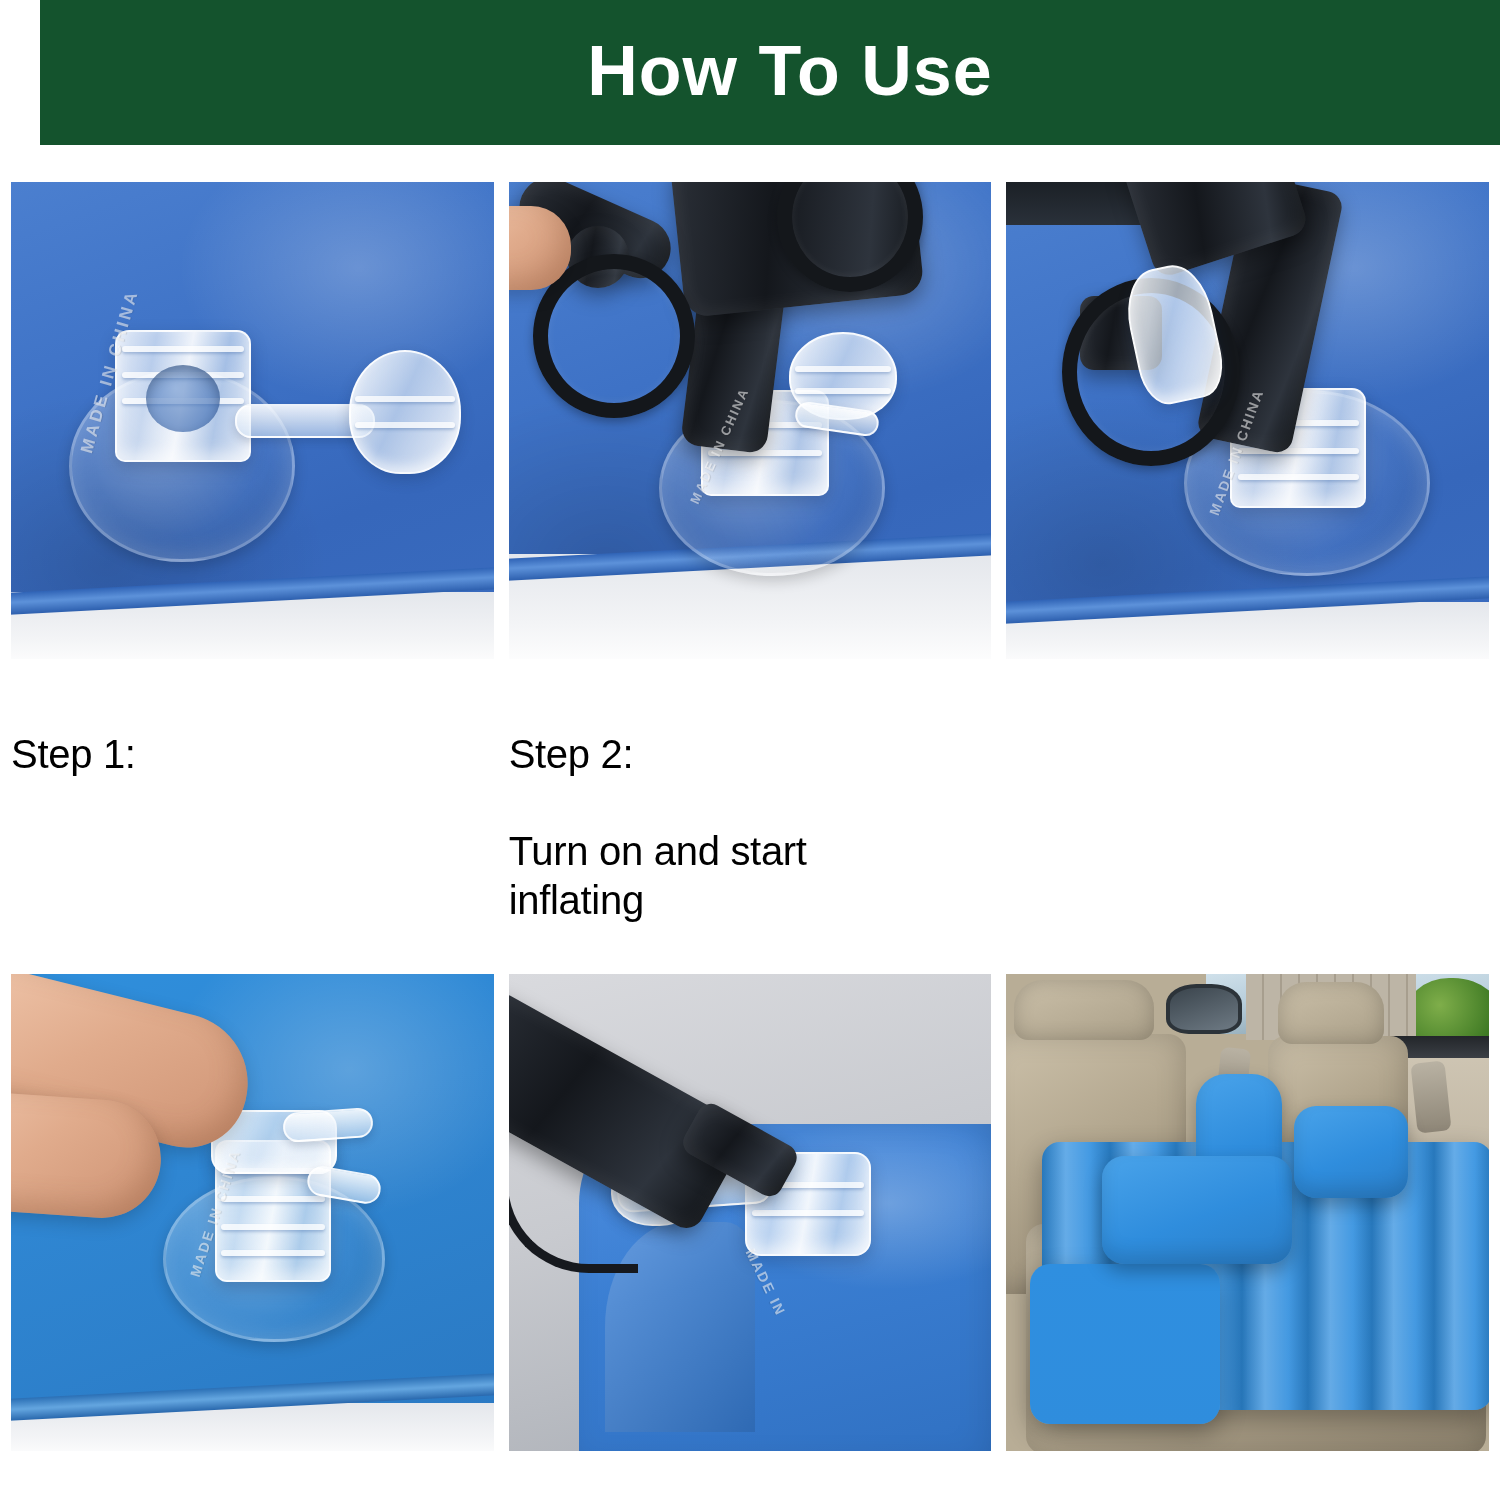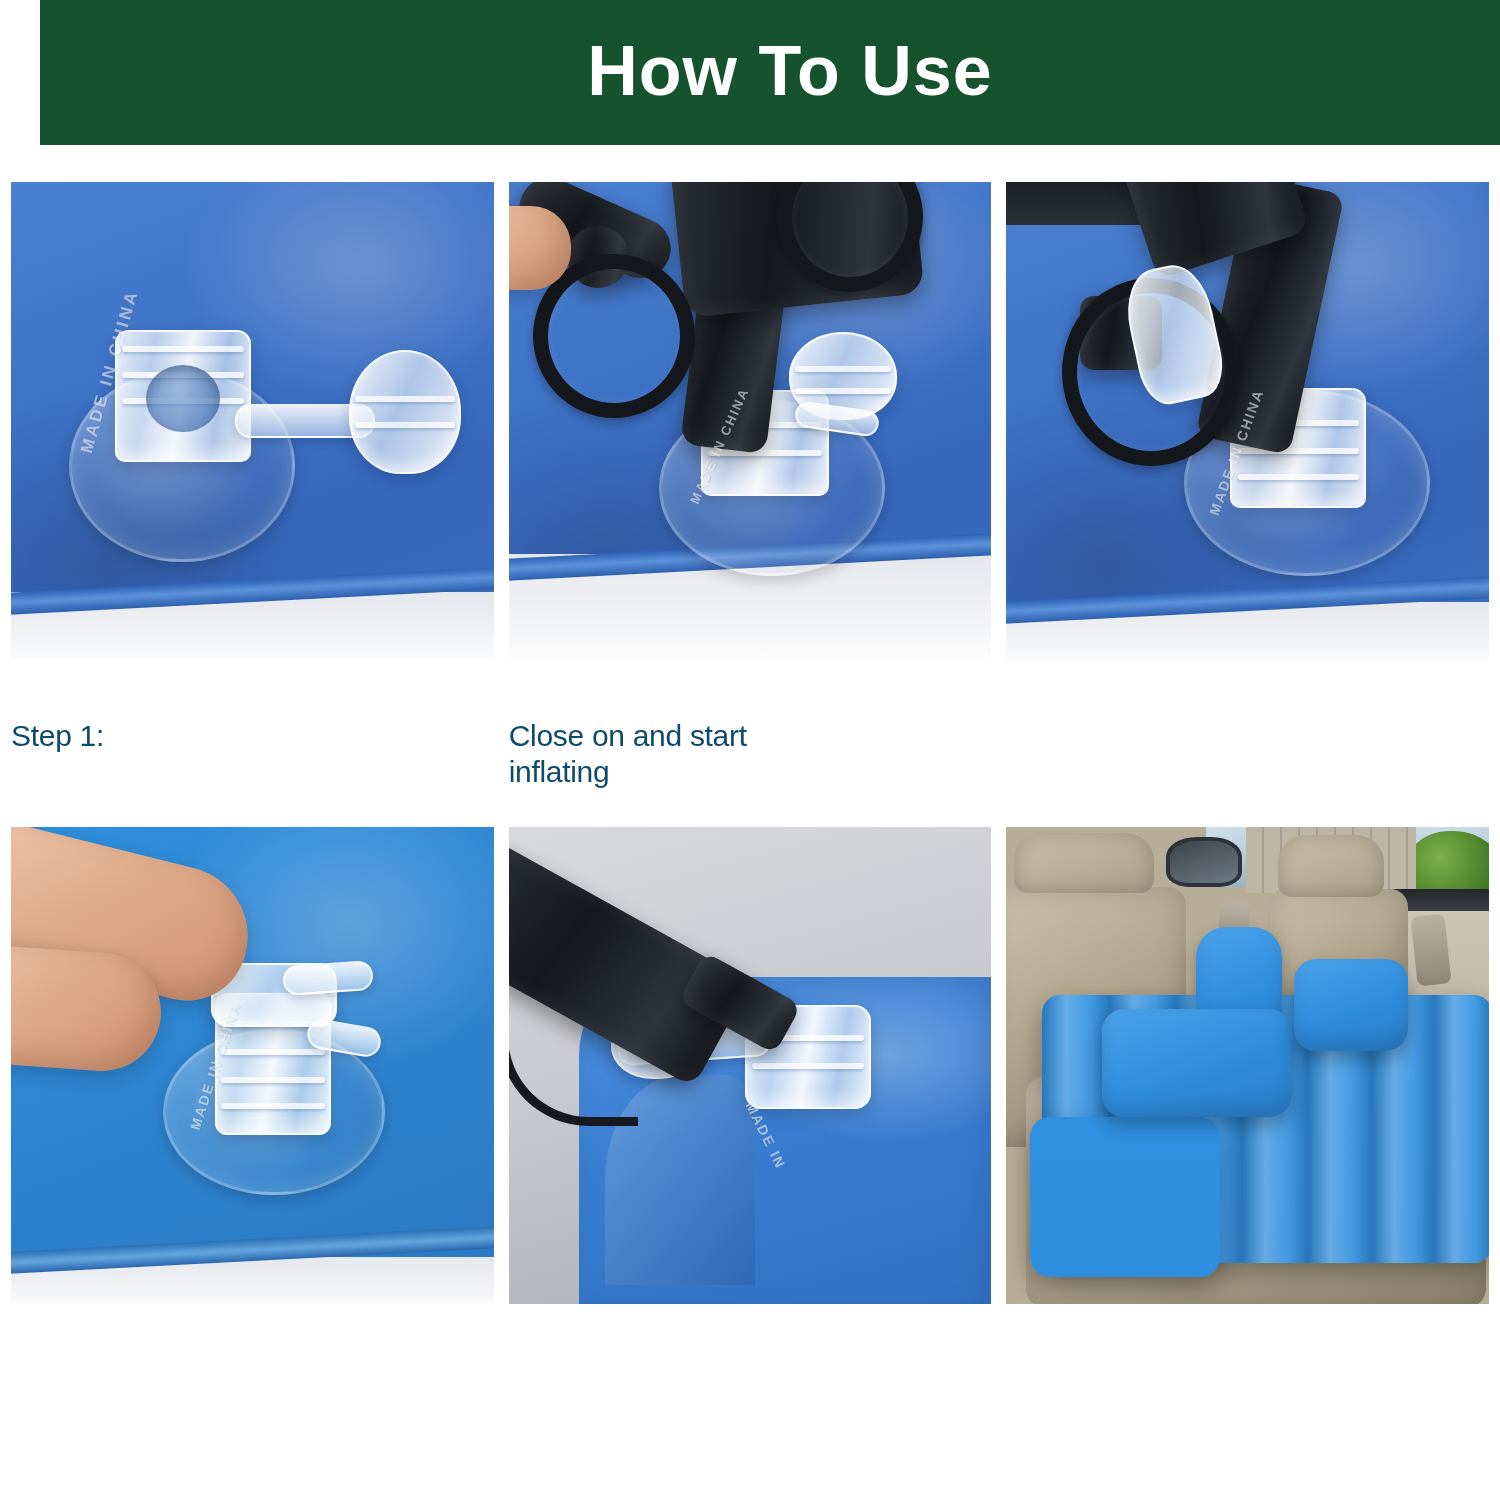--- a/index.html
+++ b/index.html
@@ -52,23 +52,23 @@
   }
   .photo {
     width: 100%;
     height: 477px;
     position: relative;
     overflow: hidden;
     background: #3f74c4;
   }
   .caption {
     padding-top: 22px;
-    font-size: 30px;
+    font-size: 40px;
     line-height: 1.22;
-    color: #0c4a6e;
+    color: #000000;
     letter-spacing: -0.3px;
     white-space: pre-line;
   }
   .caption .cap-title { display: block; }
   .caption .cap-body { display: block; }
   .row2 .caption { padding-top: 24px; }
 
   
   .vinyl {
     position: absolute;
@@ -285,21 +285,22 @@
       <div class="pump-hose" style="left:268px; top:-40px; width:116px; height:120px;"></div>
       <div class="cap-round" style="left:280px; top:150px; width:104px; height:84px;">
         <div class="thread" style="top:32px;"></div>
         <div class="thread" style="top:54px;"></div>
       </div>
       <div class="cap-strap" style="left:286px; top:224px; width:80px; height:22px; transform: rotate(8deg);"></div>
       <div class="hand" style="left:-48px; top:24px; width:110px; height:84px; border-radius:40px;"></div>
       <div class="emboss" style="left:178px; top:318px; font-size:13px; letter-spacing:2px; transform: rotate(-66deg); transform-origin: left top;">MADE IN CHINA</div>
     </div>
     <div class="caption">
-      <span class="cap-body">Close on and start
+      <span class="cap-title">Step 2:</span>
+      <span class="cap-body">Turn on and start
 inflating</span>
     </div>
   </div>
 
   <div class="cell">
     <div class="photo">
       <div class="vinyl"></div>
       <div class="sheet-white" style="height:14%;"></div>
       <div class="edge-seam" style="bottom:10%;"></div>
       <div style="position:absolute; left:0; top:0; width:34%; height:9%;

